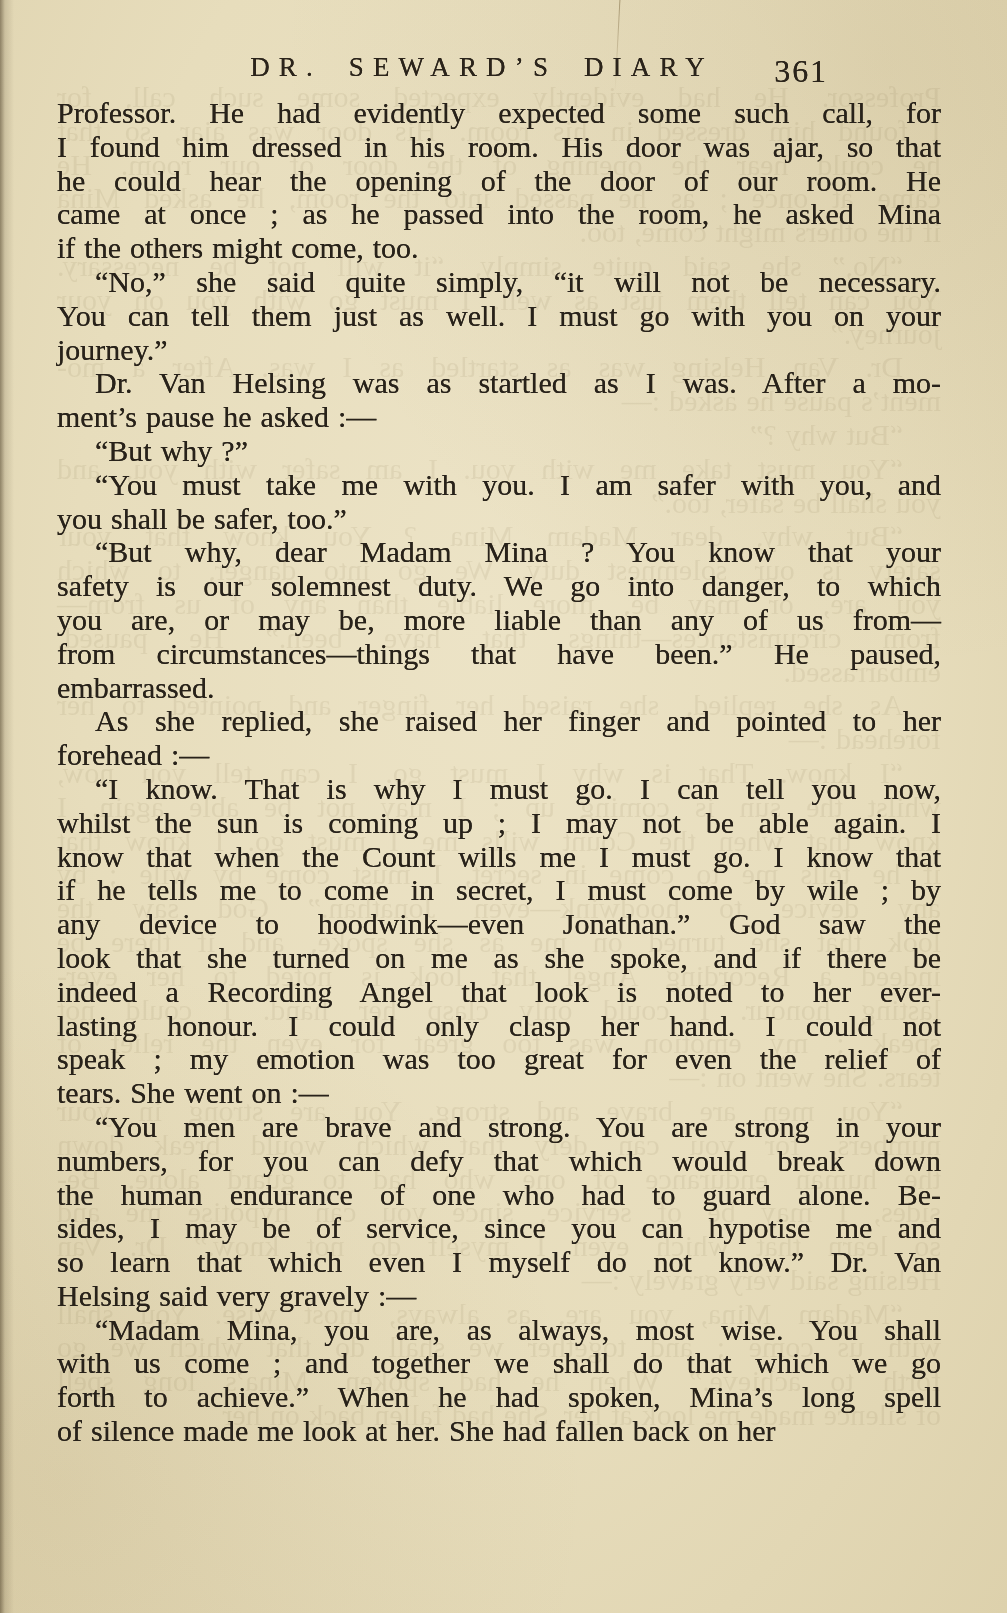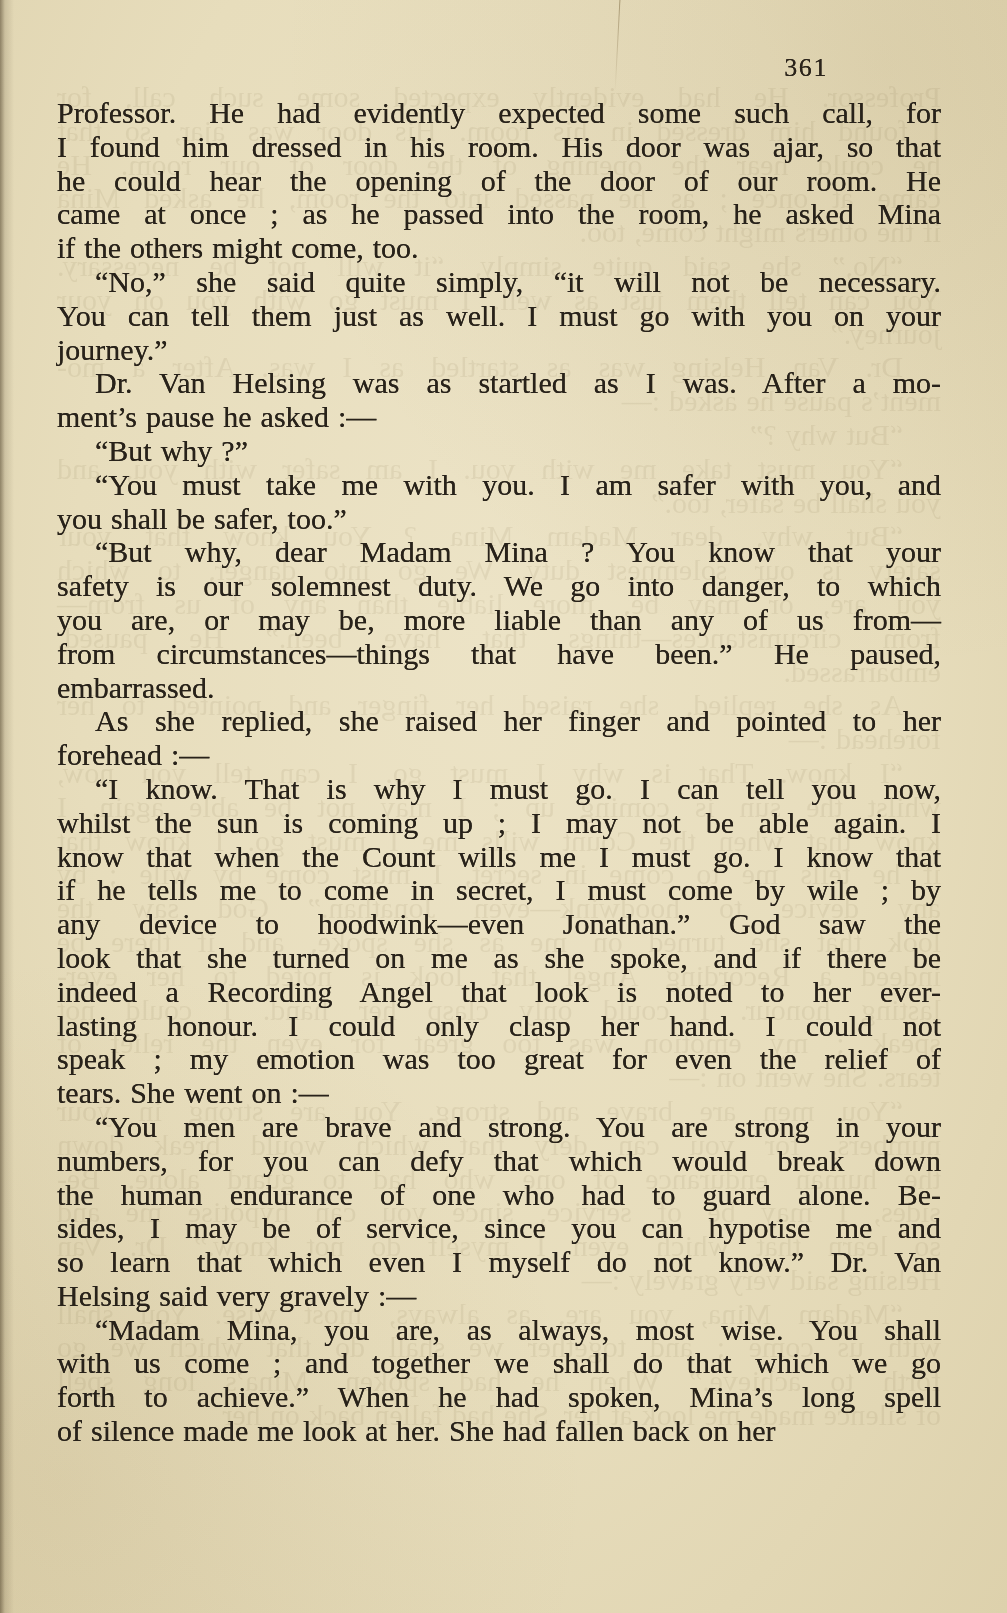--- a/index.html
+++ b/index.html
@@ -49,21 +49,21 @@
     font-size: 27px;
     letter-spacing: 0.34em;
     word-spacing: 0.40em;
     color: #2b241b;
     text-shadow: 0 0 0.4px #2b241b;
     white-space: nowrap;
   }
   .page-number {
     position: absolute;
     right: 113px; top: 1px;
-    font-size: 26px;
+    font-size: 32px;
     letter-spacing: 0.06em;
     color: #2b241b;
     text-shadow: 0 0 0.4px #2b241b;
   }
   .text-block {
     position: absolute;
     left: 57px; top: 96px;
     width: 884px;
     font-size: 30px;
     line-height: 33.8px;
@@ -95,20 +95,21 @@
   }
 </style>
 </head>
 <body>
 
 <div class="page">
   <div class="gutter-shadow"></div>
   <div class="crease"></div>
 
   <header class="running-head">
+    <span class="head-title">DR. SEWARD’S DIARY</span>
     <span class="page-number">361</span>
   </header>
 
   <div class="bleed-layer" id="bleedLayer" aria-hidden="true">
       <div class="line">Professor. He had evidently expected some such call, for</div>
       <div class="line">I found him dressed in his room. His door was ajar, so that</div>
       <div class="line">he could hear the opening of the door of our room. He</div>
       <div class="line">came at once ; as he passed into the room, he asked Mina</div>
       <div class="line last">if the others might come, too.</div>
       <div class="line indent">“No,” she said quite simply, “it will not be necessary.</div>

